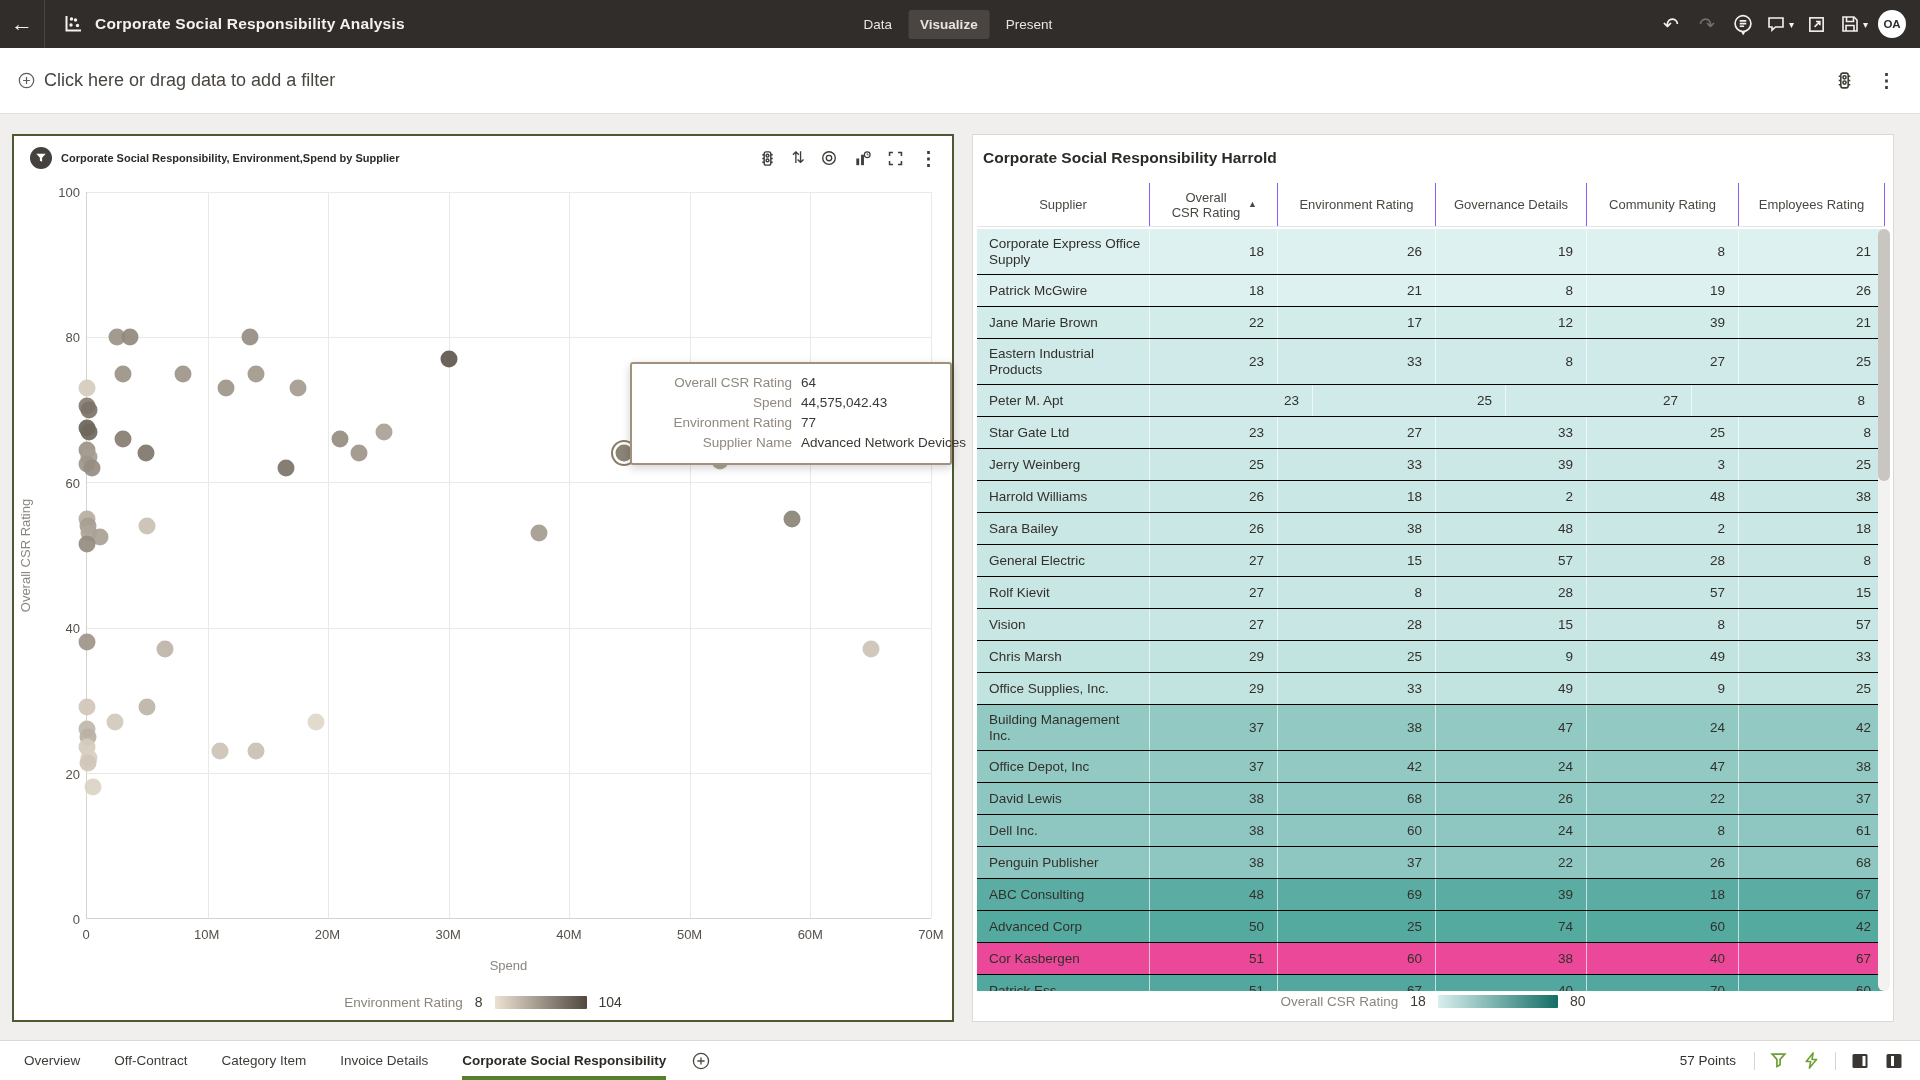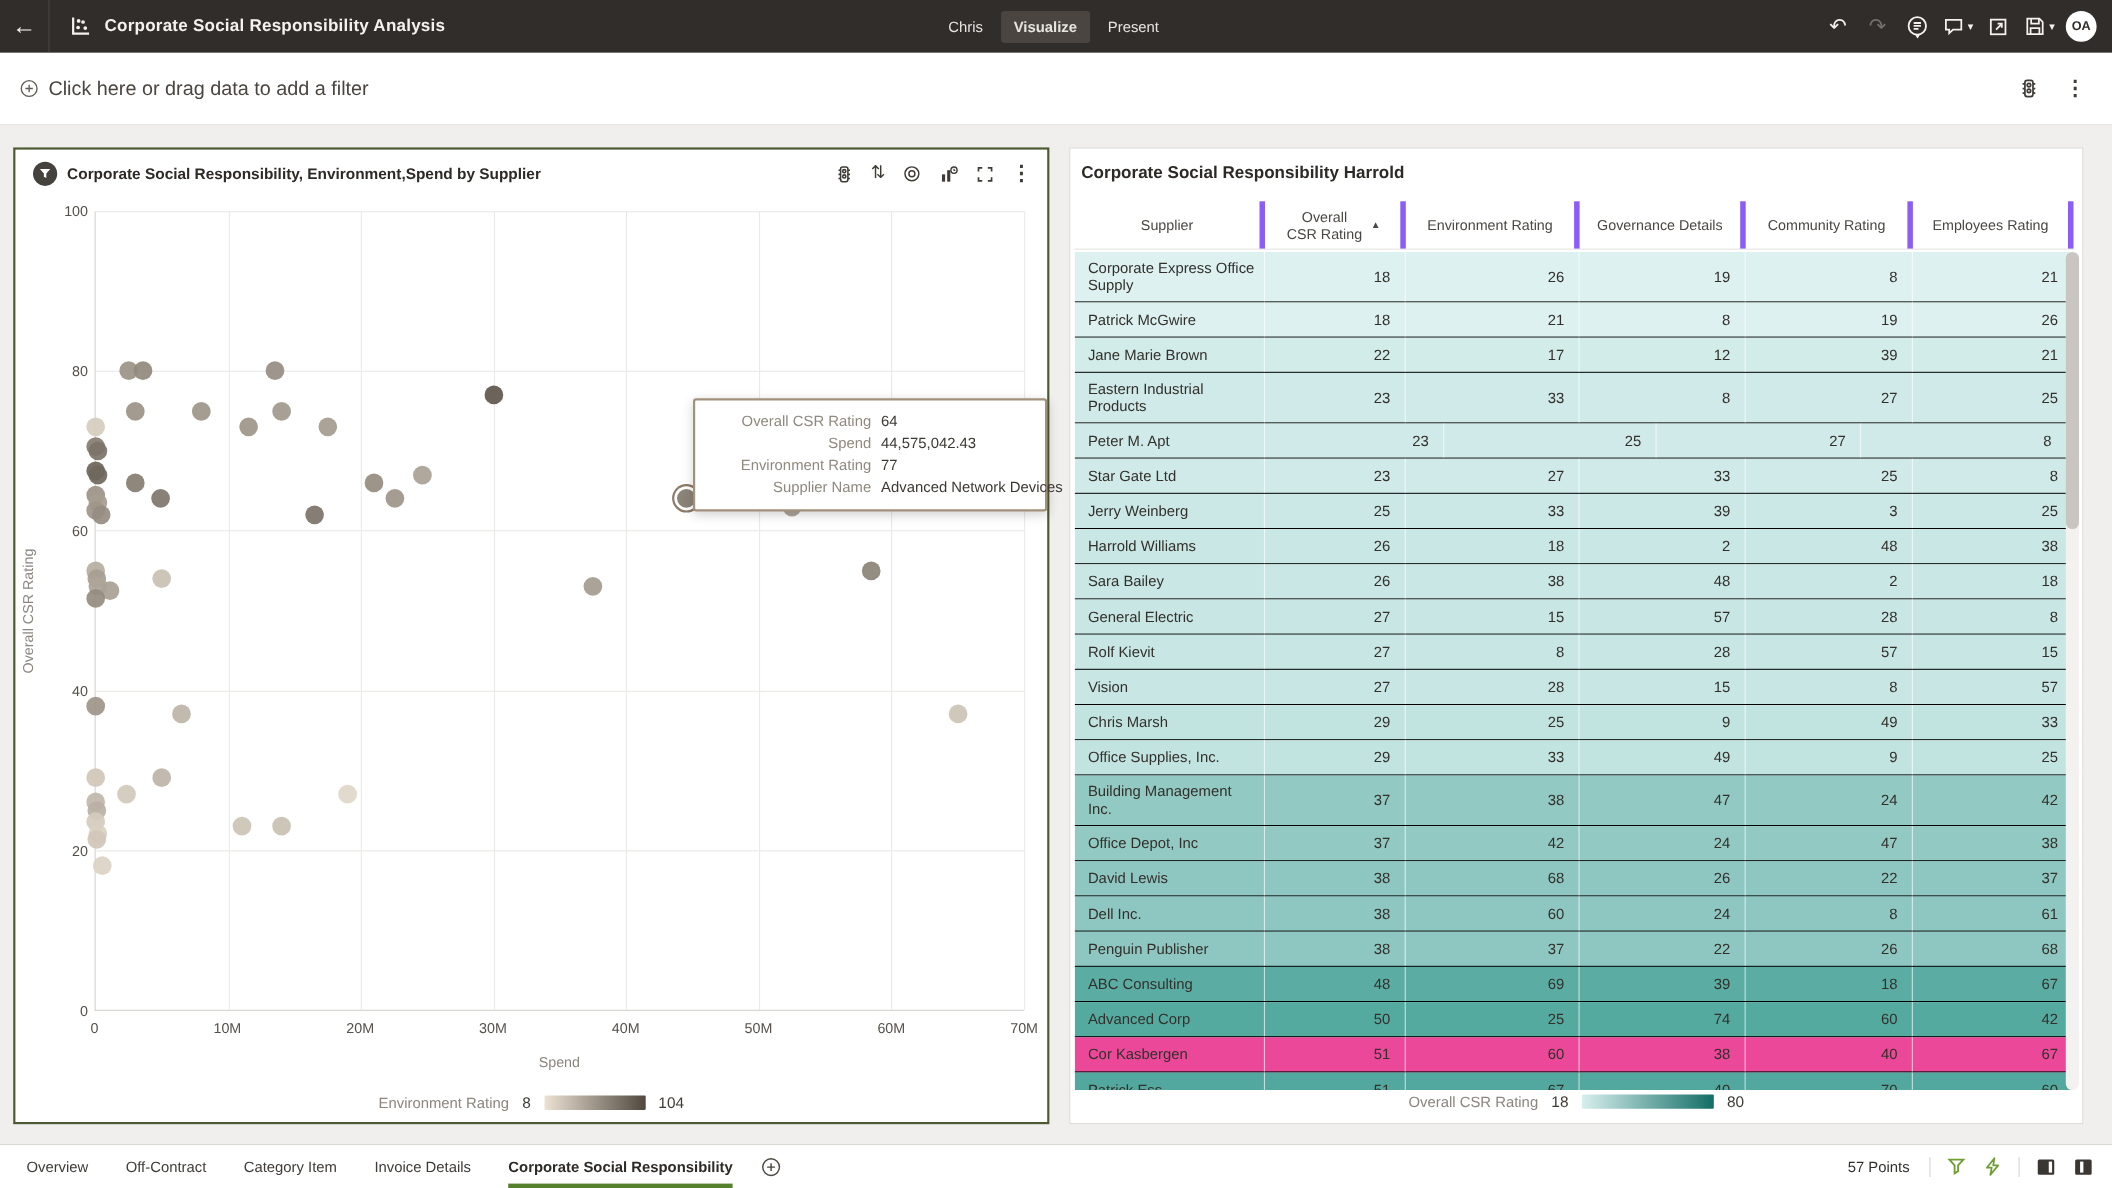--- a/index.html
+++ b/index.html
@@ -31,21 +31,21 @@
   .icon-btn { background:none; border:none; color:#3f3b36; cursor:pointer; display:flex; align-items:center; justify-content:center; }
   .kebab { font-size:19px; font-weight:700; color:#3f3b36; line-height:1; letter-spacing:0; }
 
   
   .panel { position:absolute; background:#fff; }
   .chart-panel { left:12px; top:134px; width:942px; height:888px; border:2px solid #4d5a31; }
   .table-panel { left:972px; top:134px; width:922px; height:888px; border:1px solid #dcd9d5; }
 
   .chart-header { position:absolute; left:0; top:0; width:100%; height:44px; display:flex; align-items:center; padding:0 14px 0 16px; }
   .funnel-badge { width:22px; height:22px; border-radius:50%; background:#45413c; display:flex; align-items:center; justify-content:center; flex:0 0 auto; }
-  .chart-title { font-size:14px; font-weight:700; color:#2d2a26; margin-left:9px; white-space:nowrap; }
+  .chart-title { font-size:11px; font-weight:700; color:#2d2a26; margin-left:9px; white-space:nowrap; }
   .chart-tools { margin-left:auto; display:flex; align-items:center; gap:15px; }
   .chart-tools .icon-btn { height:22px; }
   .glyph-sm { font-size:16px; color:#3f3b36; line-height:1; }
 
   
   .y-label { position:absolute; left:4px; top:56px; height:727px; width:16px; display:flex; align-items:center; justify-content:center; }
   .y-label span { transform:rotate(-90deg); white-space:nowrap; color:#8b867f; font-size:13px; }
   .y-ticks { position:absolute; left:24px; top:56px; width:42px; height:727px; }
   .ytick { position:absolute; right:0; transform:translateY(-50%); font-size:13px; color:#55504a; }
   .plot { position:absolute; left:72px; top:56px; width:845px; height:727px; border-left:1px solid #d6d3cf; border-bottom:1px solid #d6d3cf; }
@@ -63,21 +63,21 @@
 
   
   .tooltip { position:absolute; left:630px; top:362px; width:322px; background:#fff; border:2px solid #a3917e; border-radius:3px; box-shadow:0 3px 10px rgba(0,0,0,.18); padding:9px 14px 10px 10px; z-index:30; }
   .tt-grid { display:grid; grid-template-columns:150px auto; column-gap:9px; }
   .tt-label { text-align:right; color:#8f897e; font-size:13.5px; line-height:20px; white-space:nowrap; }
   .tt-value { color:#3c3833; font-size:13.5px; line-height:20px; font-weight:500; white-space:nowrap; }
 
   
   .table-title { position:absolute; left:10px; top:14px; font-size:15.5px; font-weight:700; color:#2d2a26; }
   .tbl-header { position:absolute; left:4px; top:48px; display:grid; height:44px; border-bottom:1px solid #e6e4e0; }
-  .th-cell { display:flex; align-items:center; justify-content:center; font-size:13px; color:#4b4742; border-right:5px solid #8b5cf6; text-align:center; line-height:15px; padding:0 6px; }
+  .th-cell { display:flex; align-items:center; justify-content:center; font-size:13px; color:#4b4742; border-right:1px solid #8b5cf6; text-align:center; line-height:15px; padding:0 6px; }
   .th-cell .sort-tri { font-size:9px; margin-left:6px; color:#4b4742; }
   .tbl-rows { position:absolute; left:4px; top:94px; width:908px; height:762px; overflow:hidden; }
   .t-row { display:grid; border-bottom:1px solid #000000; cursor:pointer; }
   .t-cell { display:flex; align-items:center; font-size:13.5px; color:#33302b; border-right:1px solid rgba(255,255,255,.65); padding:2px 13px 2px 6px; justify-content:flex-end; }
   .t-cell.name { justify-content:flex-start; padding:2px 8px 2px 12px; line-height:16px; }
   .tbl-scroll { position:absolute; right:3px; top:94px; width:12px; height:762px; background:#f3f2f0; border-radius:6px; }
   .tbl-thumb { position:absolute; top:0; left:0; width:12px; height:252px; background:#c9c5c0; border-radius:6px; cursor:pointer; }
 
   
   .bottombar { position:absolute; left:0; top:1040px; width:1920px; height:40px; background:#fff; border-top:1px solid #dcd8d4; display:flex; align-items:center; padding:0 16px 0 24px; }
@@ -104,21 +104,21 @@
           <path d="M3.5 2v14.5H18" stroke="#f4f2ef" stroke-width="2" fill="none"></path>
           <circle cx="8" cy="11" r="1.7" fill="#f4f2ef"></circle>
           <circle cx="12.5" cy="6" r="1.7" fill="#f4f2ef"></circle>
           <circle cx="14.5" cy="11.5" r="1.7" fill="#f4f2ef"></circle>
           <circle cx="8.5" cy="5" r="1.7" fill="#f4f2ef"></circle>
         </svg>
     </span>
     <h1 class="tb-title">Corporate Social Responsibility Analysis</h1>
   </div>
   <nav class="view-tabs">
-      <div class="vtab">Chris</div>
+      <div class="vtab">Data</div>
       <div class="vtab active">Visualize</div>
       <div class="vtab">Present</div>
     </nav>
   <div class="tb-right">
     <span class="tb-icon">
         <span class="tb-glyph">↶</span>
       </span>
     <span class="tb-icon">
         <span class="tb-glyph dim">↷</span>
       </span>

